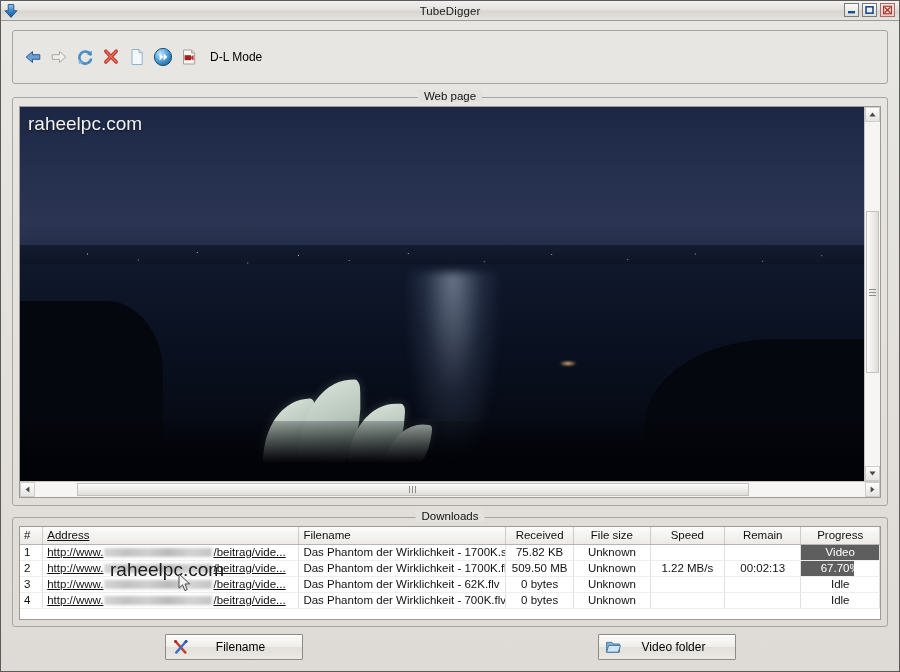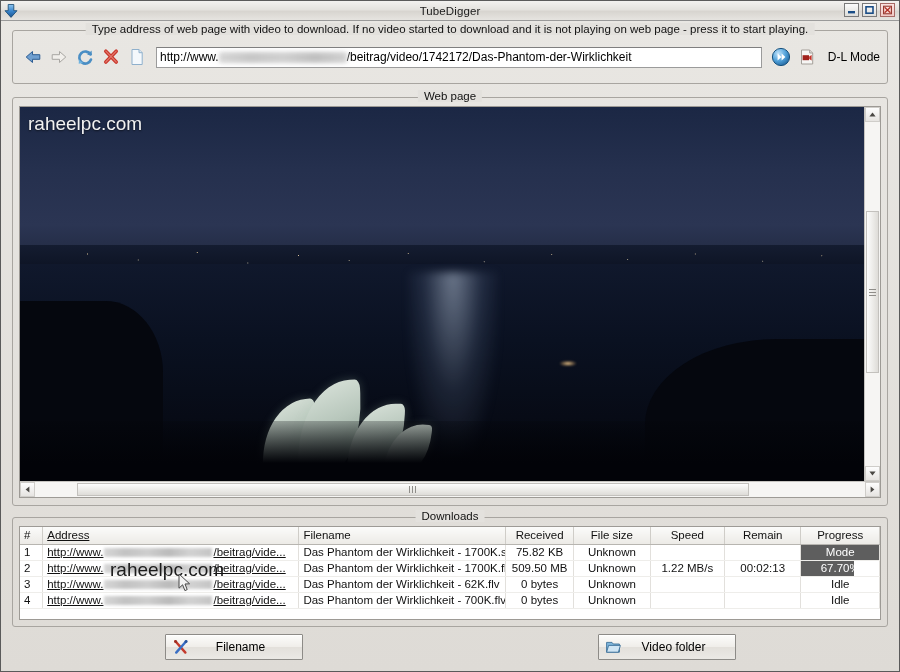--- a/index.html
+++ b/index.html
@@ -451,21 +451,20 @@
       <div class="tb-btn" style="background:linear-gradient(#fbe3e1,#f0c9c5);border-color:#a86a66;">
         <svg width="11" height="10" viewBox="0 0 11 10">
           <rect x="1.6" y="1.2" width="7.8" height="7.6" fill="none" stroke="#8e2b22" stroke-width="1"></rect>
           <path d="M2.6 2.2 L8.4 7.8 M8.4 2.2 L2.6 7.8" stroke="#b33024" stroke-width="1.2"></path>
         </svg>
       </div>
     </div>
   </div>
 
   <div class="group addr-group">
-    <div class="group-legend addr-legend">Type address of web page with video to download. If no video started to download and it is not playing on web page - press it to start playing.</div>
     <div class="addr-row">
       <div class="nav-icon">
         <svg width="20" height="20" viewBox="0 0 20 20">
           <path d="M9.5 4.5 L3.2 10 L9.5 15.5 v-3.2 h7.3 v-4.6 H9.5 z" fill="#6f9fd0" stroke="#2d5d93" stroke-width="1"></path>
         </svg>
       </div>
       <div class="nav-icon">
         <svg width="20" height="20" viewBox="0 0 20 20">
           <path d="M10.5 4.5 L16.8 10 L10.5 15.5 v-3.2 H3.2 v-4.6 h7.3 z" fill="#f1efeb" stroke="#a8a6a2" stroke-width="1"></path>
         </svg>
@@ -483,23 +482,20 @@
           <path d="M4.8 4.2 L15.2 15 M15.2 4.2 L4.8 15" stroke="#e2776b" stroke-width="1.2" stroke-linecap="round"></path>
         </svg>
       </div>
       <div class="nav-icon">
         <svg width="20" height="20" viewBox="0 0 20 20">
           <path d="M5 2.5 h7 l3.2 3.2 v11.8 H5 z" fill="#f4f8fc" stroke="#8fb0cc" stroke-width="1"></path>
           <path d="M12 2.5 v3.2 h3.2" fill="#dbe8f3" stroke="#8fb0cc" stroke-width="1"></path>
         </svg>
       </div>
 
-      <div class="addr-input" title="Type address of web page with video">
-        <span>http://www.</span><span class="url-blur" style="width:128px"></span><span>/beitrag/video/1742172/Das-Phantom-der-Wirklichkeit</span>
-      </div>
 
       <div class="nav-icon">
         <svg width="22" height="22" viewBox="0 0 22 22">
           <defs>
               <radialGradient id="pg" cx="35%" cy="30%" r="80%">
             <stop offset="0" stop-color="#bfe2fa"></stop>
                 <stop offset="0.55" stop-color="#4e9fd8"></stop>
             <stop offset="1" stop-color="#1d5e96"></stop>
               </radialGradient>
             </defs>
@@ -607,21 +603,21 @@
                 </span>
               </td>
               <td class="c-file">Das Phantom der Wirklichkeit - 1700K.srt</td>
               <td class="c-recv">75.82 KB</td>
               <td class="c-size">Unknown</td>
               <td class="c-speed"></td>
               <td class="c-rem"></td>
               <td class="c-prog">
                 <div class="progress-cell">
                   <div class="progress-fill" style="width: 100%; background: rgb(94, 94, 94);"></div>
-                  <div class="progress-text on-fill">Mode</div>
+                  <div class="progress-text on-fill">Video</div>
                 </div>
               </td>
             </tr>
             <tr>
               <td class="c-num">2</td>
               <td class="c-addr">
                 <span class="addr-cell">
                   <span>http://www.</span>
                   <span class="addr-blur"></span>
                   <span>/beitrag/vide...</span>

